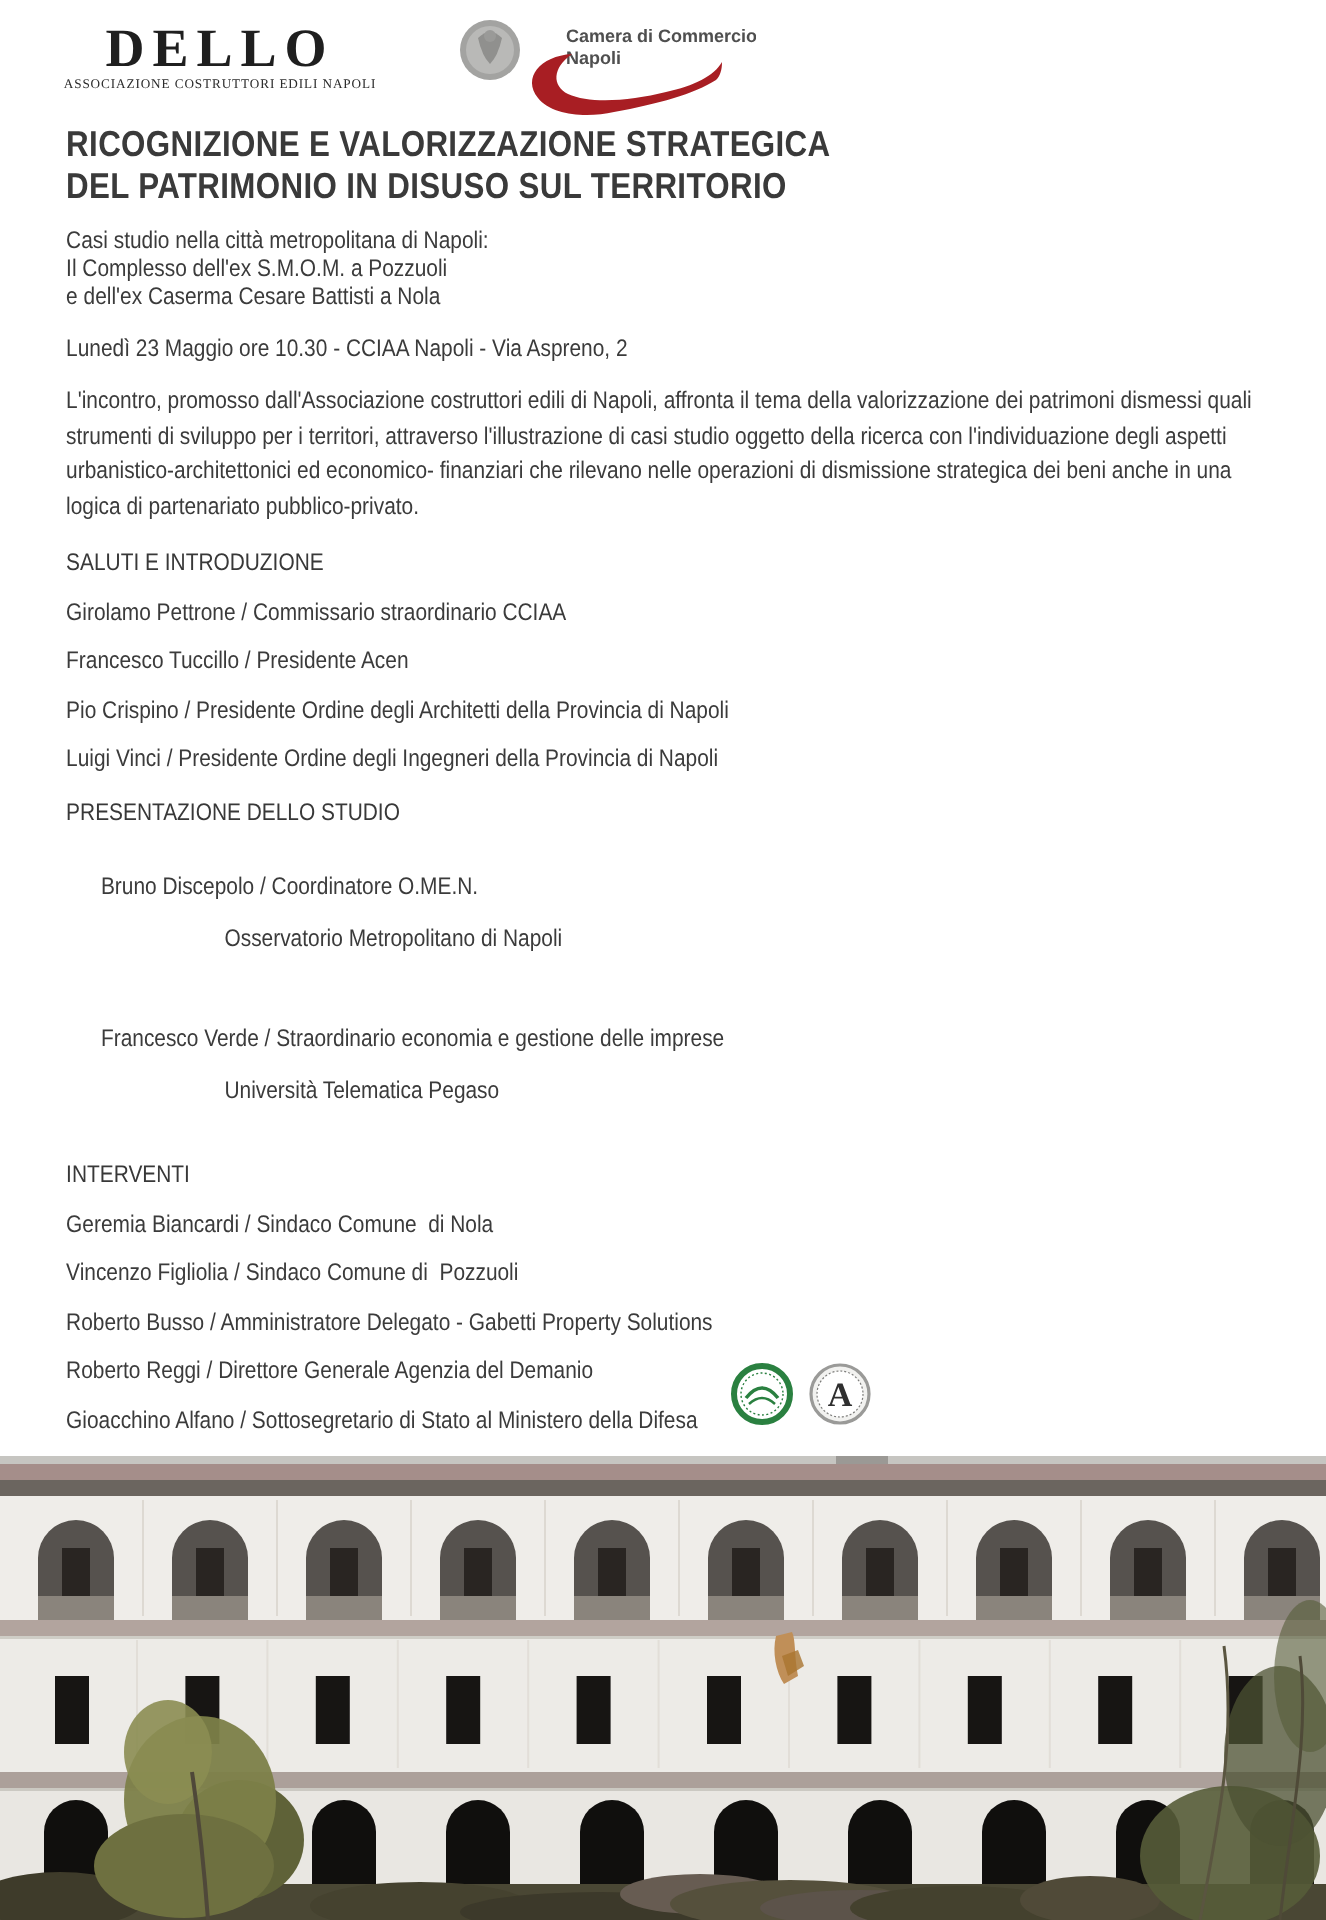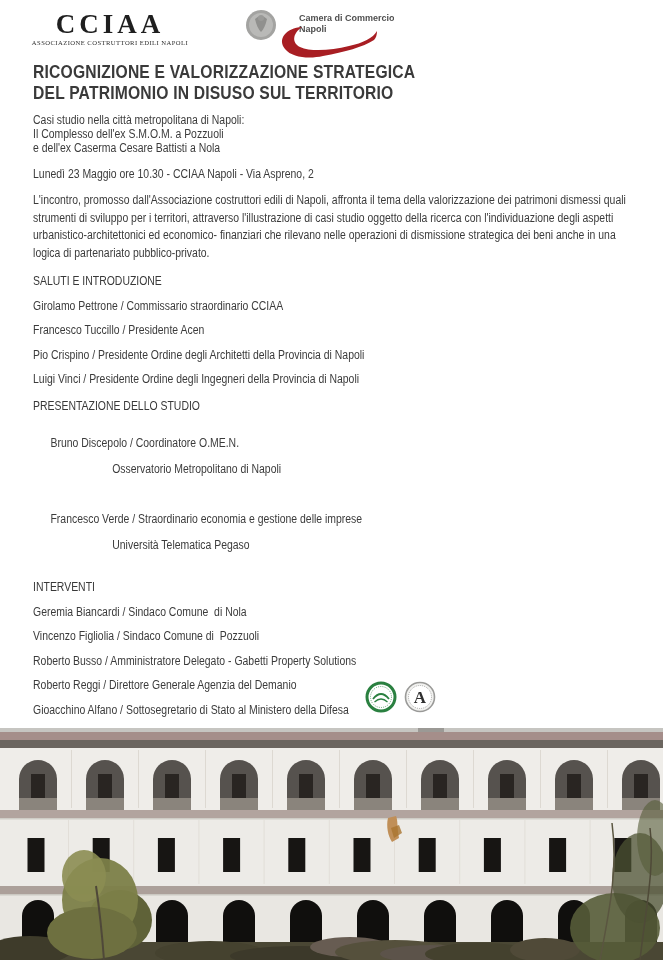--- a/index.html
+++ b/index.html
@@ -8,21 +8,21 @@
     width:663px;height:960px;
     background:#ffffff;
     overflow:hidden;
     font-family:"Liberation Sans",sans-serif;
     color:#3b3b3b;
   }
   
   .acen{position:absolute;left:30px;top:10px;width:160px;text-align:center;color:#1f1f1f;}
   .acen-name{font-family:"Liberation Serif",serif;font-weight:bold;font-size:27px;letter-spacing:4px;line-height:28px;}
   .acen-tagline{font-family:"Liberation Serif",serif;font-size:6.6px;letter-spacing:0.45px;white-space:nowrap;color:#2c2c2c;margin-top:1px;}
-  .cciaa{position:absolute;left:244px;top:5px;width:150px;height:56px;}
+  .cciaa{position:absolute;left:228px;top:5px;width:150px;height:56px;}
   
   .scaled{
     position:absolute;top:58px;left:0;width:762px;
     transform:scaleX(0.87);transform-origin:0 0;
     padding-left:38px;box-sizing:border-box;
   }
   .title{font-size:18px;font-weight:bold;line-height:21px;color:#3a3a3a;margin-top:4px;letter-spacing:0.2px;}
   .casi{font-size:12px;line-height:14px;margin-top:9px;}
   .event{font-size:12px;line-height:13px;margin-top:13px;}
   .para{font-size:12px;line-height:17.5px;margin-top:11px;max-width:698px;}
@@ -36,21 +36,21 @@
   .order-logos{position:absolute;left:364px;top:680px;width:80px;height:36px;}
   
   .photo{position:absolute;left:0;top:728px;width:663px;height:232px;display:block;}
 </style>
 </head>
 <body>
 
 <div class="poster">
 
   <div class="acen">
-    <div class="acen-name">CCIAA</div>
+    <div class="acen-name">DELLO</div>
     <div class="acen-tagline">ASSOCIAZIONE COSTRUTTORI EDILI NAPOLI</div>
   </div>
 
   <div class="cciaa">
     <svg width="150" height="56" viewBox="0 0 150 56">
       <g>
         <circle cx="17" cy="20" r="15" fill="#a3a3a1"></circle>
         <circle cx="17" cy="20" r="12" fill="#b9b9b7"></circle>
         <path d="M11 14 q6 -6 12 0 q-2 9 -6 13 q-4 -4 -6 -13" fill="#90908e"></path>
         <circle cx="17" cy="13" r="3" fill="#9a9a98"></circle>

